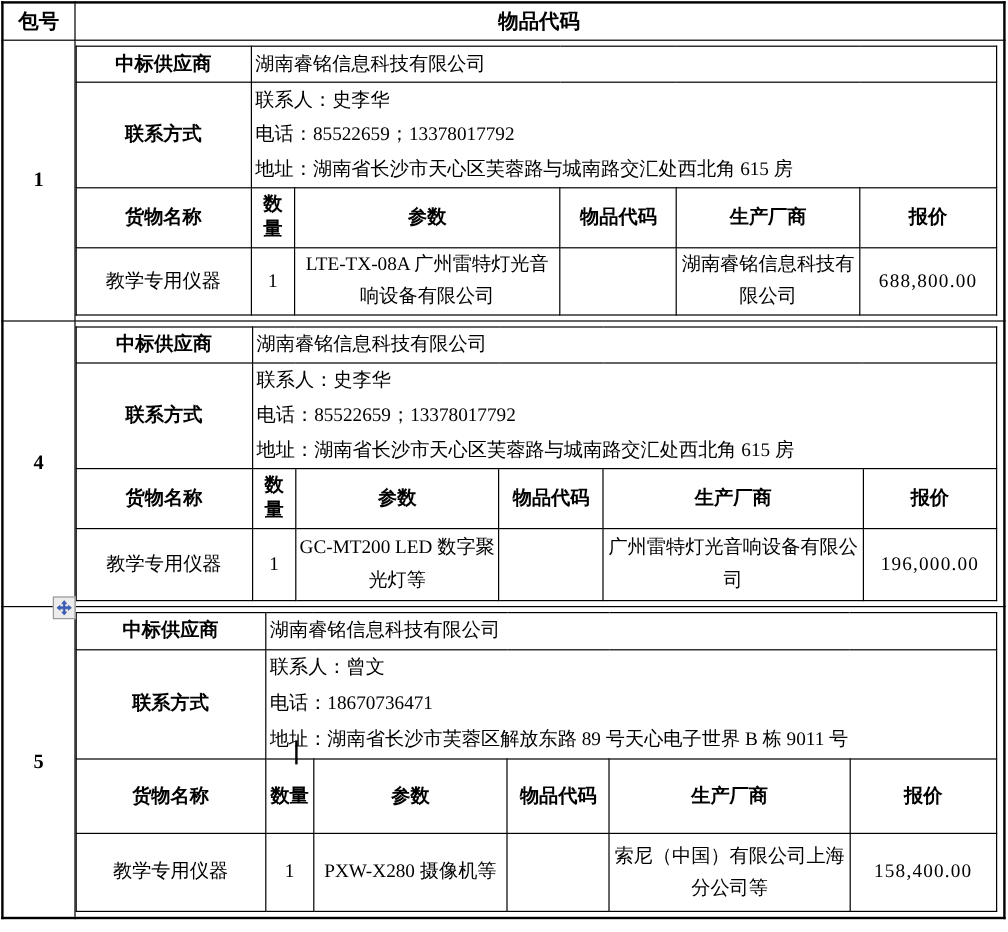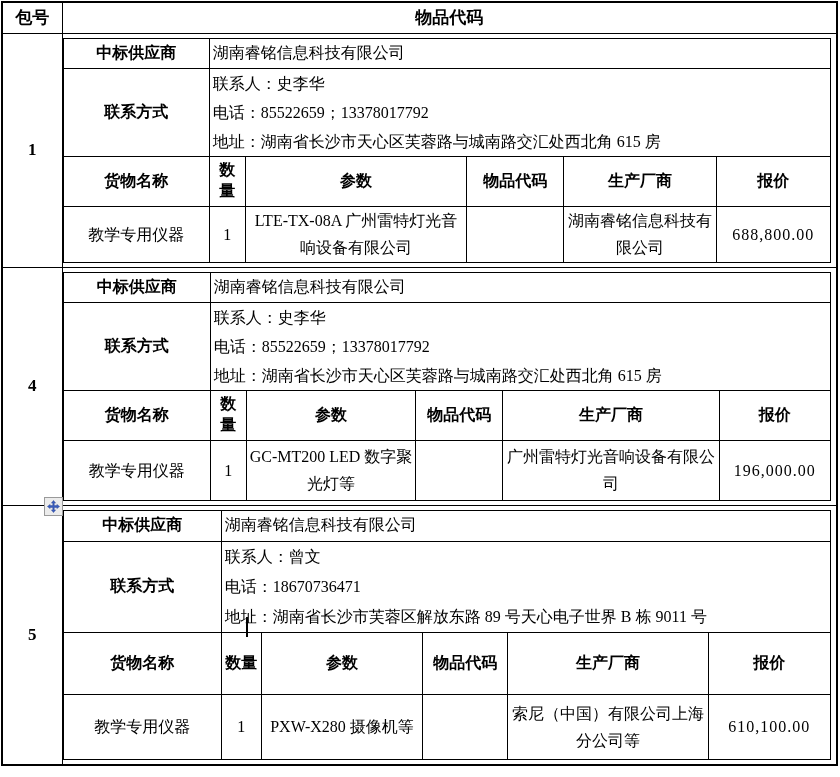--- a/index.html
+++ b/index.html
@@ -191,21 +191,21 @@
             <td>物品代码</td>
             <td>生产厂商</td>
             <td>报价</td>
           </tr>
           <tr class="gdata r-gd">
             <td>教学专用仪器</td>
             <td>1</td>
             <td>PXW-X280 摄像机等</td>
             <td></td>
             <td>索尼（中国）有限公司上海分公司等</td>
-            <td class="price">610,100.00</td>
+            <td class="price">158,400.00</td>
           </tr>
         </tbody>
             </table>
       </td>
     </tr>
   </tbody>
     </table>
 
   <div class="move-handle">
     <svg width="13" height="13" viewBox="0 0 16 16">

